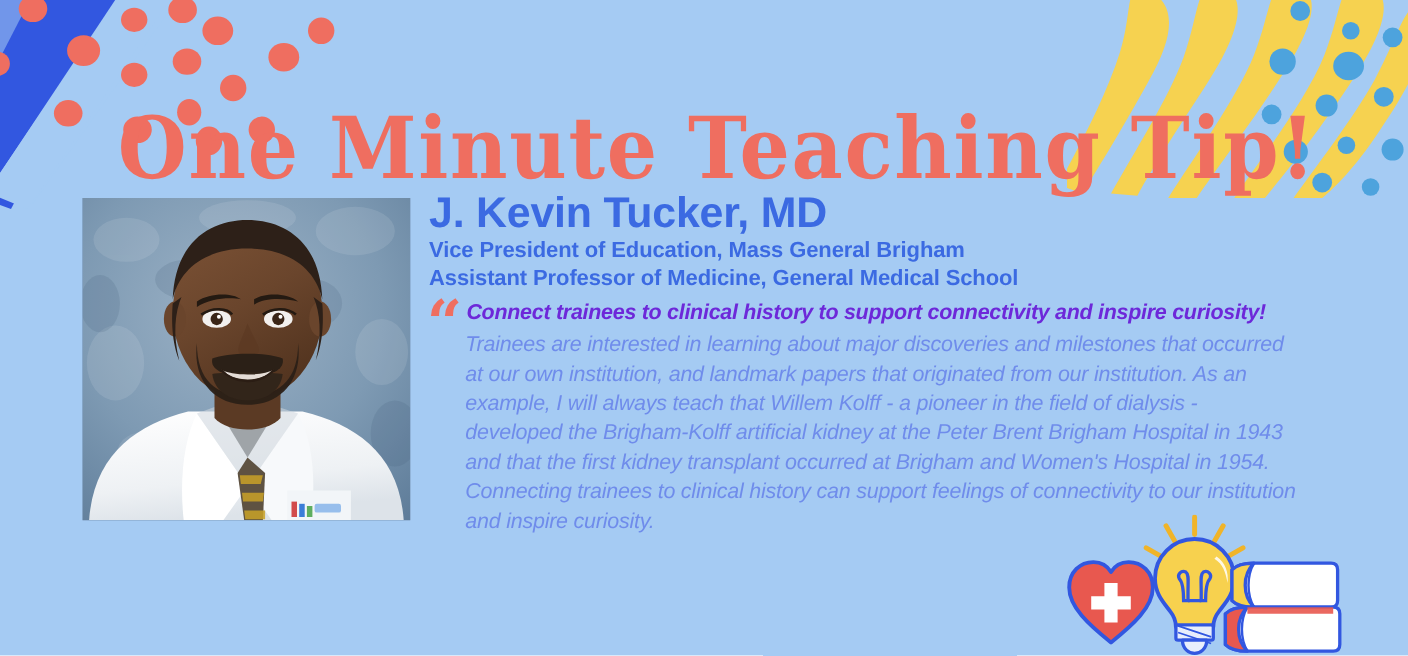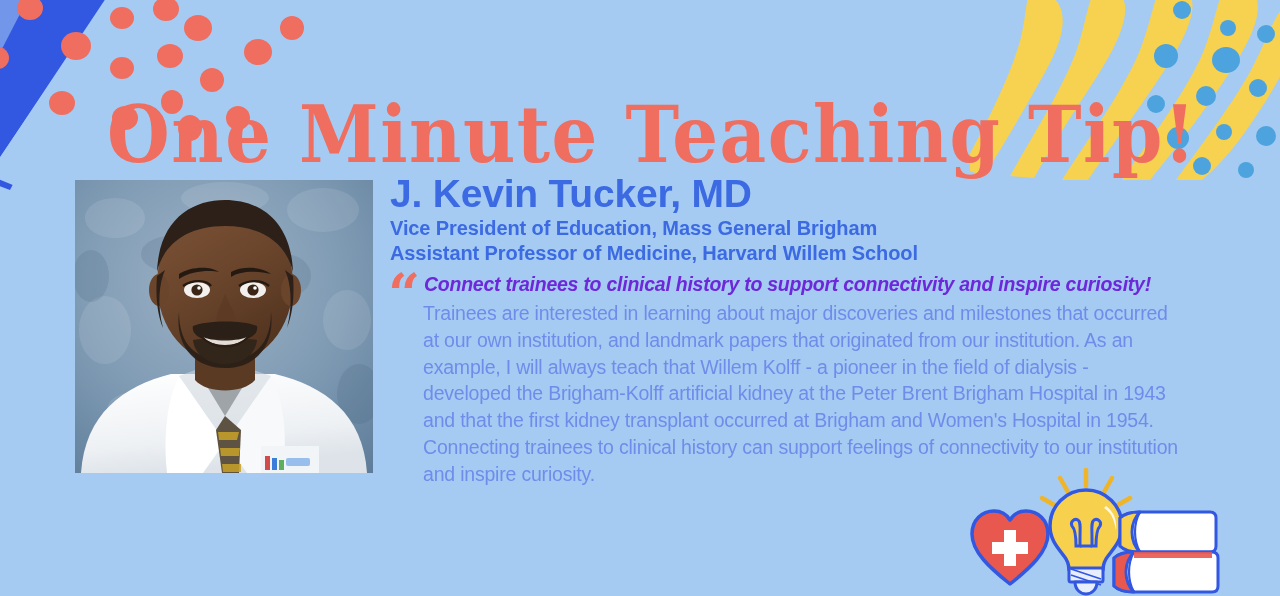--- a/index.html
+++ b/index.html
@@ -122,20 +122,21 @@
   #quote-body {
     margin: 0 0 0 35px;
     font-size: 19.5px;
     font-weight: 400;
     color: #6f8ceb;
     line-height: 1.38;
     letter-spacing: -0.2px;
   }
   #quote-body p {
     margin: 0;
+    font-style: italic;
   }
 
   
   #icon-cluster {
     position: absolute;
     left: 962px;
     top: 468px;
     width: 260px;
     height: 128px;
   }
@@ -301,21 +302,21 @@
         <path d="M 126 156 C 138 168 162 168 174 156 C 164 162 136 162 126 156 Z" fill="#f3ece6" opacity="0.92"></path>
         <path d="M 126 156 C 138 170 162 170 174 156" stroke="#2b1d14" stroke-width="2" fill="none"></path>
       </g>
     </svg>
   </div>
 
   <div id="speaker-block">
     <div id="speaker-name">J. Kevin Tucker, MD</div>
     <div id="speaker-roles">
       <div class="speaker-role">Vice President of Education, Mass General Brigham</div>
-      <div class="speaker-role">Assistant Professor of Medicine, Harvard Willem School</div>
+      <div class="speaker-role">Assistant Professor of Medicine, General Medical School</div>
     </div>
   </div>
 
   <div id="quote-block">
     <span id="quote-mark">“</span>
     <div id="quote-headline">Connect trainees to clinical history to support connectivity and inspire curiosity!</div>
     <div id="quote-body">
       <p>Trainees are interested in learning about major discoveries and milestones that occurred at our own institution, and landmark papers that originated from our institution. As an example, I will always teach that Willem Kolff - a pioneer in the field of dialysis - developed the Brigham-Kolff artificial kidney at the Peter Brent Brigham Hospital in 1943 and that the first kidney transplant occurred at Brigham and Women's Hospital in 1954. Connecting trainees to clinical history can support  feelings of connectivity to our institution and inspire curiosity.</p>
     </div>
   </div>

